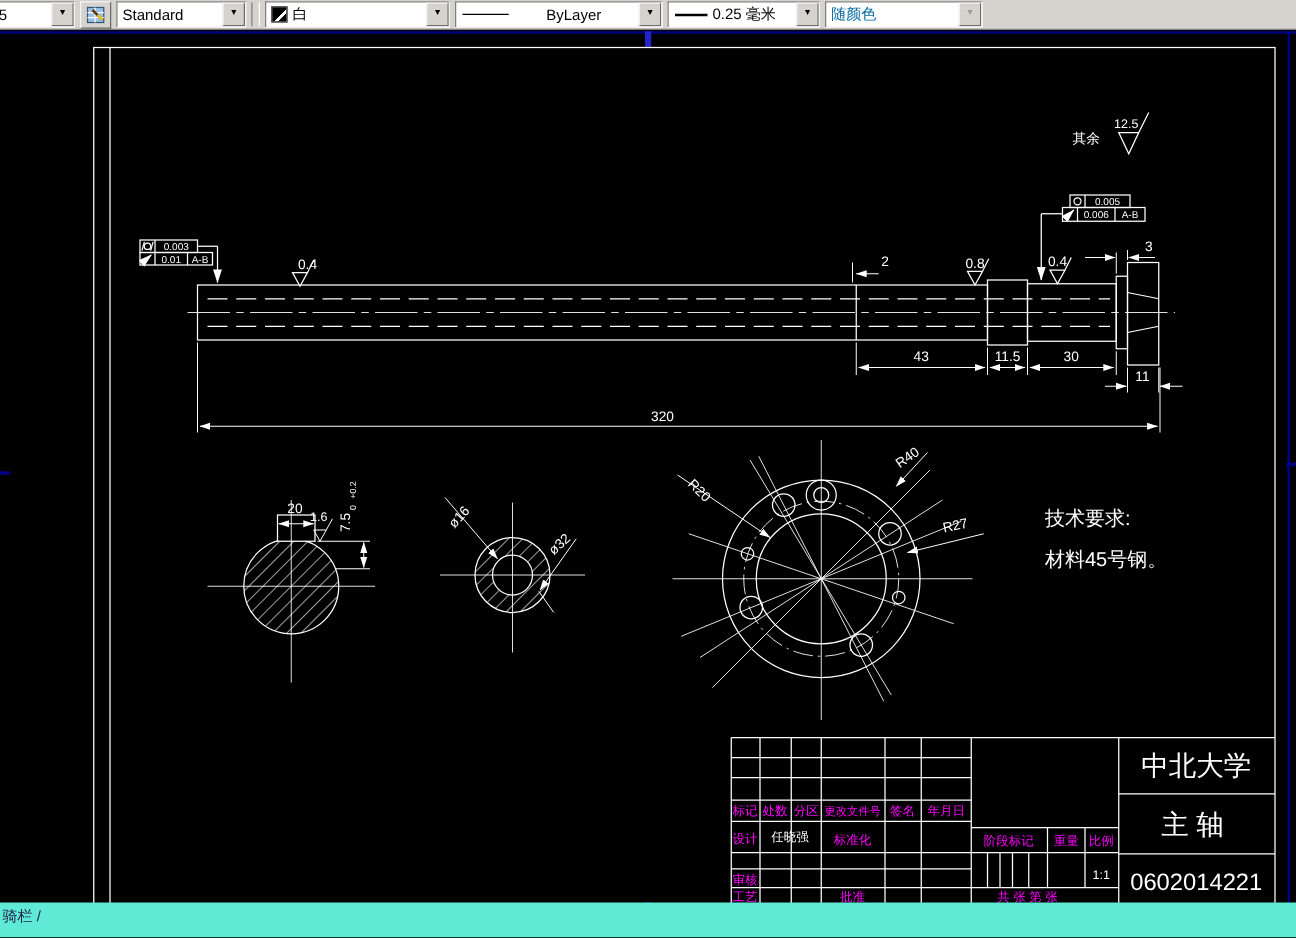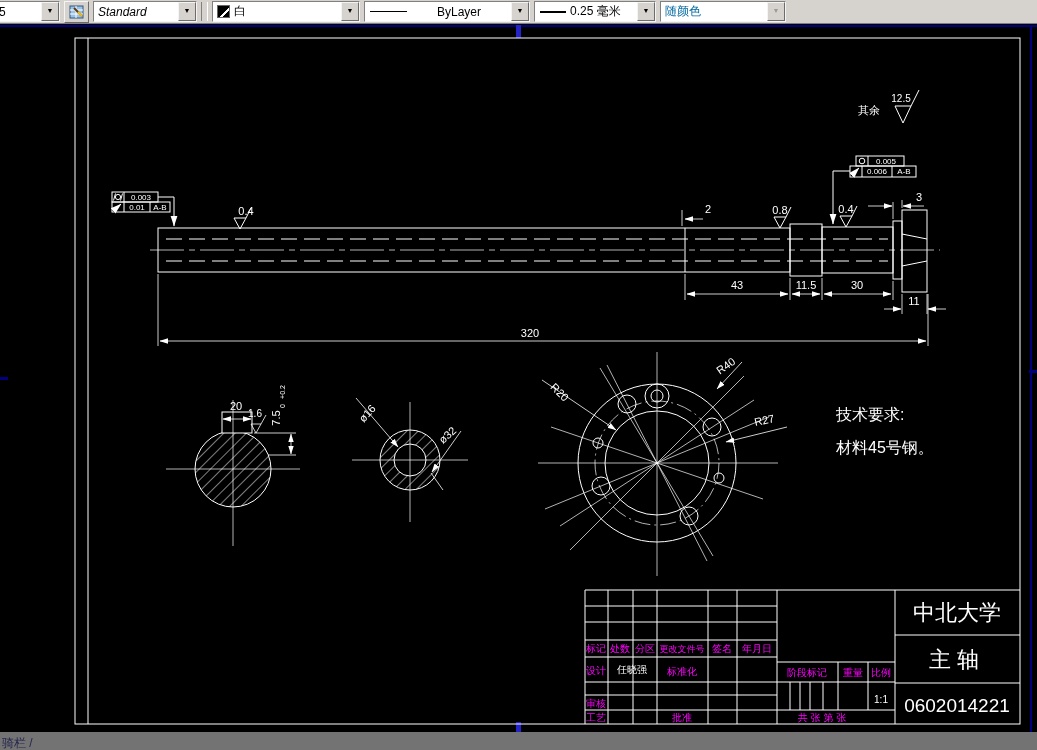--- a/index.html
+++ b/index.html
@@ -18,21 +18,21 @@
   .combo.disabled .txt{color:#0369a1;}
   .sep{width:5px;height:19px;margin:0 2px;border-left:1px solid #808080;border-right:1px solid #fff;}
   .tbtn{width:23px;height:20px;background:#d6d3ce;border:1px solid;border-color:#f4f4f4 #6c6c6c #6c6c6c #f4f4f4;
     display:flex;align-items:center;justify-content:center;margin:0 2px;}
   .swatch{width:11px;height:11px;margin-left:4px;background:#000;border:1px solid #666;
     background-image:linear-gradient(135deg,#000 55%,#fff 55%,#fff 70%,#000 70%);}
   .ls{height:1px;background:#000;margin-left:5px;}
   .ls.w1{width:52px;}
   .ls.w2{width:26px;height:2px;}
   
-  .statusbar{position:absolute;left:0;bottom:0;width:1037px;height:18px;background:#737373;z-index:5;overflow:hidden;}
+  .statusbar{position:absolute;left:0;bottom:0;width:1037px;height:28px;background:#5eead4;z-index:5;overflow:hidden;}
   .statusbar span{display:block;margin:3px 0 0 2px;font-size:12px;color:#26264f;}
   
   svg text{fill:#fff;font-family:"Liberation Sans",sans-serif;}
   text.dim{font-size:11px;text-anchor:middle;}
   text.tol{font-size:8px;text-anchor:middle;}
   text.mag{fill:#ff00ff;font-size:10px;text-anchor:middle;}
   text.wsm{fill:#fff;font-size:10px;text-anchor:middle;}
   text.big{fill:#fff;font-size:22px;text-anchor:middle;}
 </style>
 </head>
@@ -48,21 +48,21 @@
     <div class="tbtn">
       <svg width="16" height="16">
         <rect x="1" y="2" width="13" height="12" fill="#9cc3e5" stroke="#31577f"></rect>
         <line x1="1" y1="6" x2="14" y2="6" stroke="#fff"></line>
         <line x1="1" y1="10" x2="14" y2="10" stroke="#fff"></line>
         <line x1="7" y1="2" x2="7" y2="14" stroke="#fff"></line>
         <line x1="13" y1="12" x2="5" y2="4" stroke="#5a3b12" stroke-width="2"></line>
         <line x1="13" y1="12" x2="9" y2="8" stroke="#f0c020" stroke-width="2"></line>
       </svg>
     </div>
-    <div class="combo" style="width:102px;font-style:italic;">
+    <div class="combo" style="width:102px;">
       <span class="txt">Standard</span>
       <span class="drop">▼</span>
     </div>
     <div class="sep"></div>
     <div class="combo" style="width:146px;">
       <span class="swatch"></span>
       <span class="txt">白</span>
       <span class="drop">▼</span>
     </div>
     <div class="combo" style="width:164px;gap:26px;">

